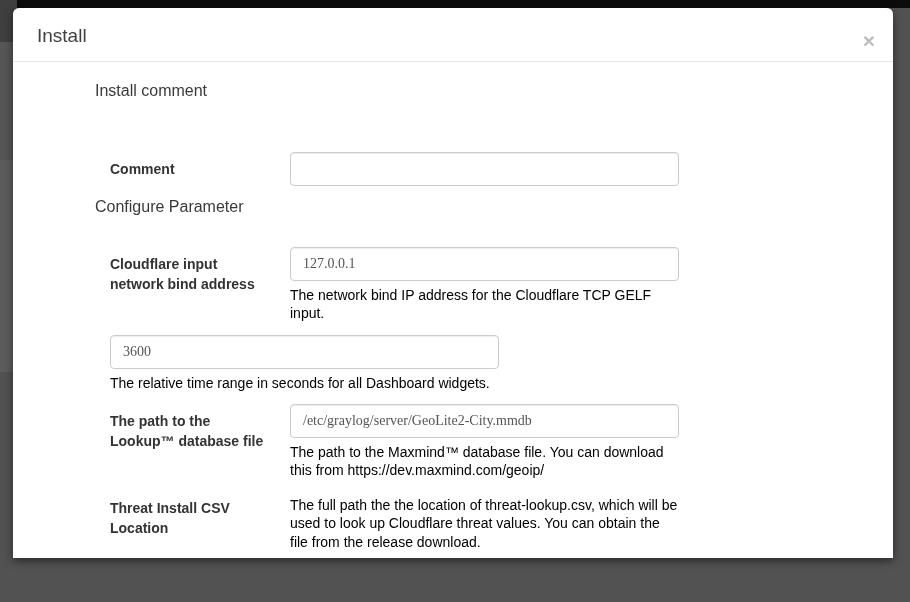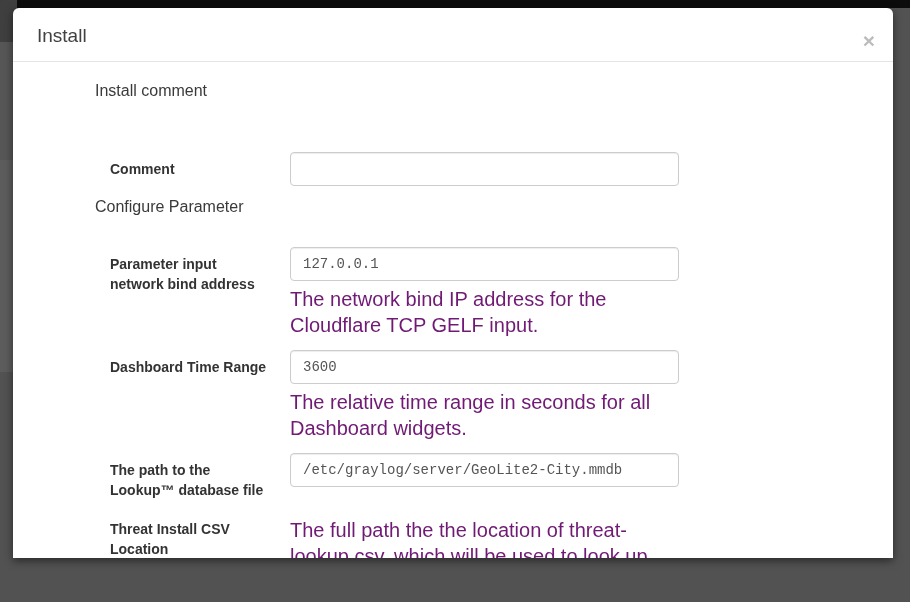--- a/index.html
+++ b/index.html
@@ -52,27 +52,27 @@
 
   .form-row { display:flex; padding-left:15px; margin-bottom:12px; }
   .field-label {
     width:180px; padding:7px 20px 0 0;
     font-size:14px; font-weight:700; color:#333333; line-height:20px;
   }
   .field-control { width:389px; }
   .text-input {
     display:block; width:100%; height:34px;
     padding:6px 12px; font-size:14px; color:#555555;
-    font-family:Liberation Mono, monospace;
+    font-family:Liberation Serif, serif;
     background:#ffffff; border:1px solid #cccccc; border-radius:4px;
     box-shadow:inset 0 1px 1px rgba(0,0,0,.075);
     outline:none;
   }
   .help-block {
-    margin-top:5px; font-size:20px; color:#701a75; line-height:1.3;
+    margin-top:5px; font-size:14px; color:#000000; line-height:1.3;
   }
   .entity-heading { margin-top:16px; }
 </style>
 </head>
 <body>
 
 <div class="top-bar" style="background: rgb(12, 12, 12);"></div>
 <div class="strip ls1"></div>
 <div class="strip ls2"></div>
 <div class="strip ls3"></div>
@@ -97,39 +97,39 @@
     <div class="form-row first-gap">
       <label class="field-label">Comment</label>
       <div class="field-control">
         <input class="text-input" type="text" value="" style="">
       </div>
     </div>
 
     <h2 class="section-heading">Configure Parameter</h2>
 
     <div class="form-row heading-gap">
-      <label class="field-label">Parameter input network bind address</label>
+      <label class="field-label">Cloudflare input network bind address</label>
       <div class="field-control">
         <input class="text-input" type="text" value="127.0.0.1" style="">
         <div class="help-block">The network bind IP address for the Cloudflare TCP GELF input.</div>
       </div>
     </div>
 
     <div class="form-row">
-      <label class="field-label">Dashboard Time Range</label>
       <div class="field-control">
         <input class="text-input" type="text" value="3600" style="">
         <div class="help-block">The relative time range in seconds for all Dashboard widgets.</div>
       </div>
     </div>
 
     <div class="form-row">
       <label class="field-label">The path to the Lookup™ database file</label>
       <div class="field-control">
         <input class="text-input" type="text" value="/etc/graylog/server/GeoLite2-City.mmdb" style="">
+        <div class="help-block">The path to the Maxmind™ database file. You can download this from https://dev.maxmind.com/geoip/</div>
       </div>
     </div>
 
     <div class="form-row">
       <label class="field-label">Threat Install CSV Location</label>
       <div class="field-control">
         <div class="help-block">The full path the the location of threat-lookup.csv, which will be used to look up Cloudflare threat values. You can obtain the file from the release download.</div>
       </div>
     </div>
 

